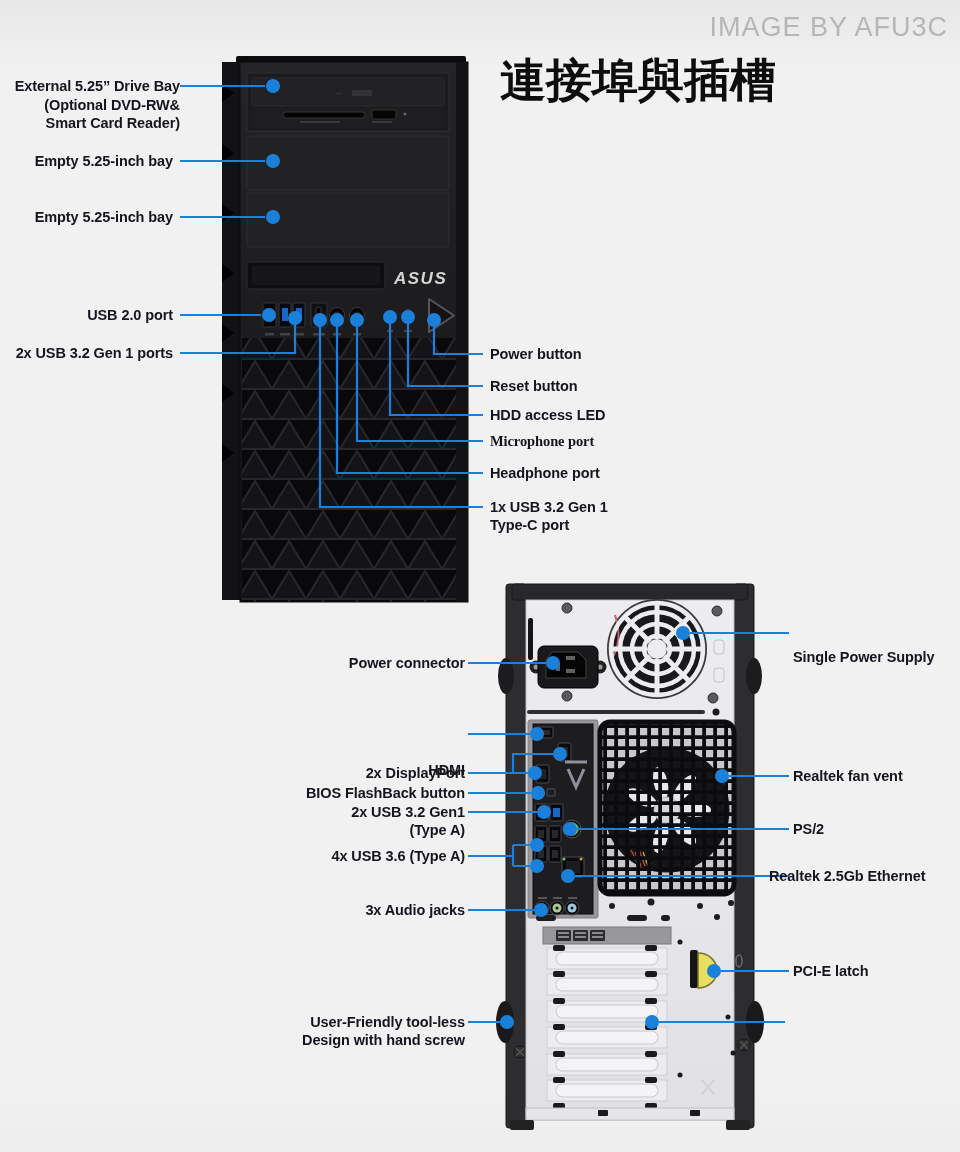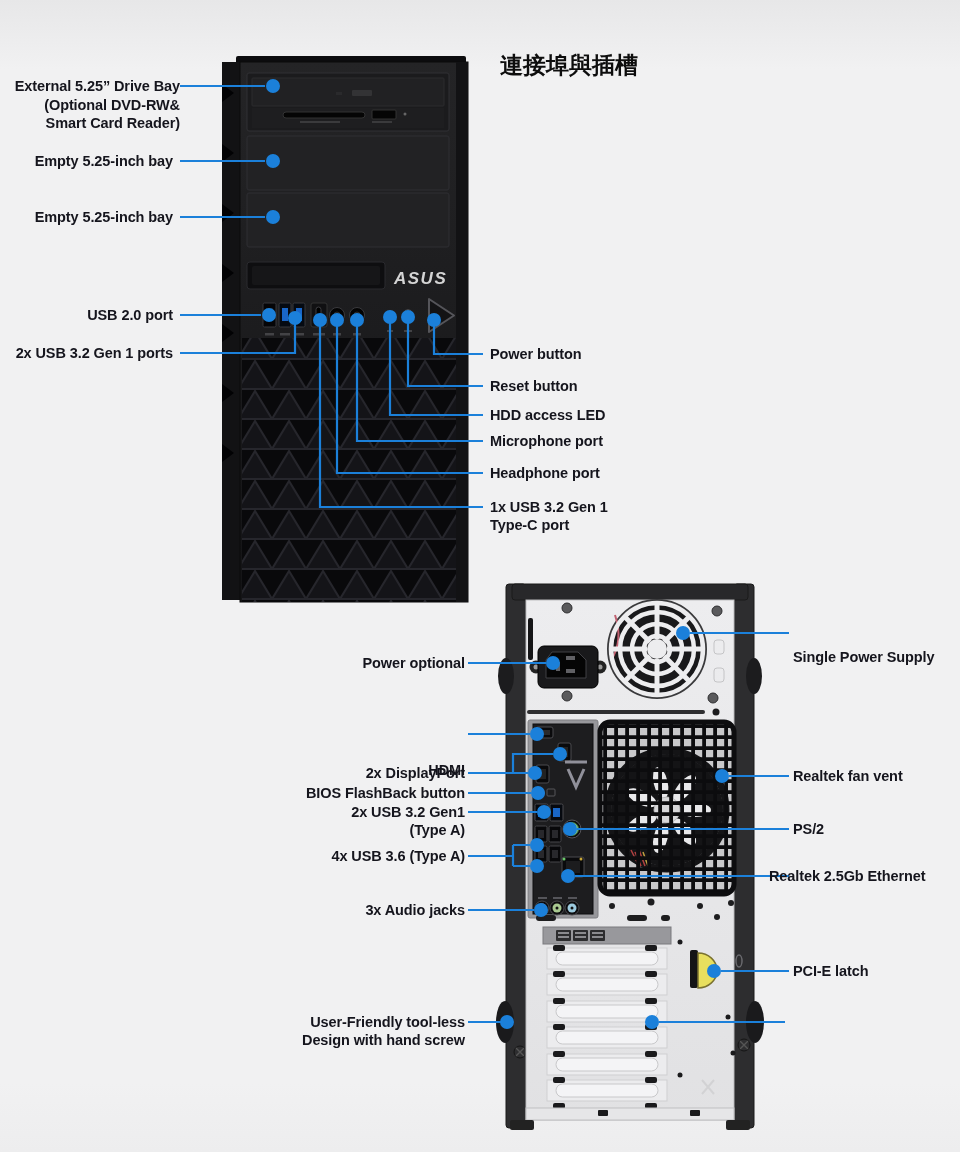--- a/index.html
+++ b/index.html
@@ -10,21 +10,21 @@
   }
   .canvas{position:relative;width:960px;height:1152px;}
   .art{position:absolute;left:0;top:0;}
   .watermark{
     position:absolute;top:12px;right:12px;
     font-size:27px;font-weight:400;letter-spacing:1px;
     color:var(--watermark,#b6b6b6);
   }
   .title{
     position:absolute;left:500px;top:50px;margin:0;
-    font-size:23px;font-weight:700;color:#0d0d0d;
+    font-size:46px;font-weight:700;color:#0d0d0d;
     font-family:"Liberation Sans",sans-serif;
   }
   .lbl{
     position:absolute;
     font-size:14.5px;font-weight:700;letter-spacing:-0.1px;
     color:var(--label_text,#15151d);
     line-height:18px;white-space:nowrap;
   }
   .lbl.r{text-align:right;}
   .lbl.c{text-align:right;white-space:normal;line-height:18.5px;}
@@ -434,43 +434,44 @@
       <circle class="callout-dot" cx="683" cy="633" r="7"></circle>
       <circle class="callout-dot" cx="722" cy="776" r="7"></circle>
       <circle class="callout-dot" cx="570" cy="829" r="7"></circle>
       <circle class="callout-dot" cx="568" cy="876" r="7"></circle>
       <circle class="callout-dot" cx="714" cy="971" r="7"></circle>
       <circle class="callout-dot" cx="652" cy="1022" r="7"></circle>
     </g>
   </g>
 </svg>
 
+<div class="watermark">IMAGE BY AFU3C</div>
 <h1 class="title">連接埠與插槽</h1>
 
 <div class="lbl c" style="left:8px;top:77px;width:172px;">
   <div>External 5.25” Drive Bay</div>
   <div>(Optional DVD-RW&amp;</div>
   <div>Smart Card Reader)</div>
 </div>
 <div class="lbl r" style="right:787px;top:152px;">Empty 5.25-inch bay</div>
 <div class="lbl r" style="right:787px;top:208px;">Empty 5.25-inch bay</div>
 <div class="lbl r" style="right:787px;top:306px;">USB 2.0 port</div>
 <div class="lbl r" style="right:787px;top:344px;">2x USB 3.2 Gen 1 ports</div>
 
 <div class="lbl" style="left:490px;top:345px;">Power button</div>
 <div class="lbl" style="left:490px;top:377px;">Reset button</div>
 <div class="lbl" style="left:490px;top:406px;">HDD access LED</div>
-<div class="lbl" style="left:490px;top:432px;">Microphone port</div>
+<div class="lbl" style="left:490px;top:432px;font-family:Liberation Serif, serif;">Microphone port</div>
 <div class="lbl" style="left:490px;top:464px;">Headphone port</div>
 <div class="lbl two" style="left:490px;top:498px;">
   <div>1x USB 3.2 Gen 1</div>
   <div>Type-C port</div>
 </div>
 
-<div class="lbl r" style="right:495px;top:654px;">Power optional</div>
+<div class="lbl r" style="right:495px;top:654px;">Power connector</div>
 <div class="lbl r" style="right:495px;top:725px;margin-top:36px;">HDMI</div>
 <div class="lbl r" style="right:495px;top:764px;">2x DisplayPort</div>
 <div class="lbl r" style="right:495px;top:784px;">BIOS FlashBack button</div>
 <div class="lbl r two" style="right:495px;top:803px;">
   <div>2x USB 3.2 Gen1</div>
   <div>(Type A)</div>
 </div>
 <div class="lbl r" style="right:495px;top:847px;">4x USB 3.6 (Type A)</div>
 <div class="lbl r" style="right:495px;top:901px;">3x Audio jacks</div>
 <div class="lbl r two" style="right:495px;top:1013px;">

